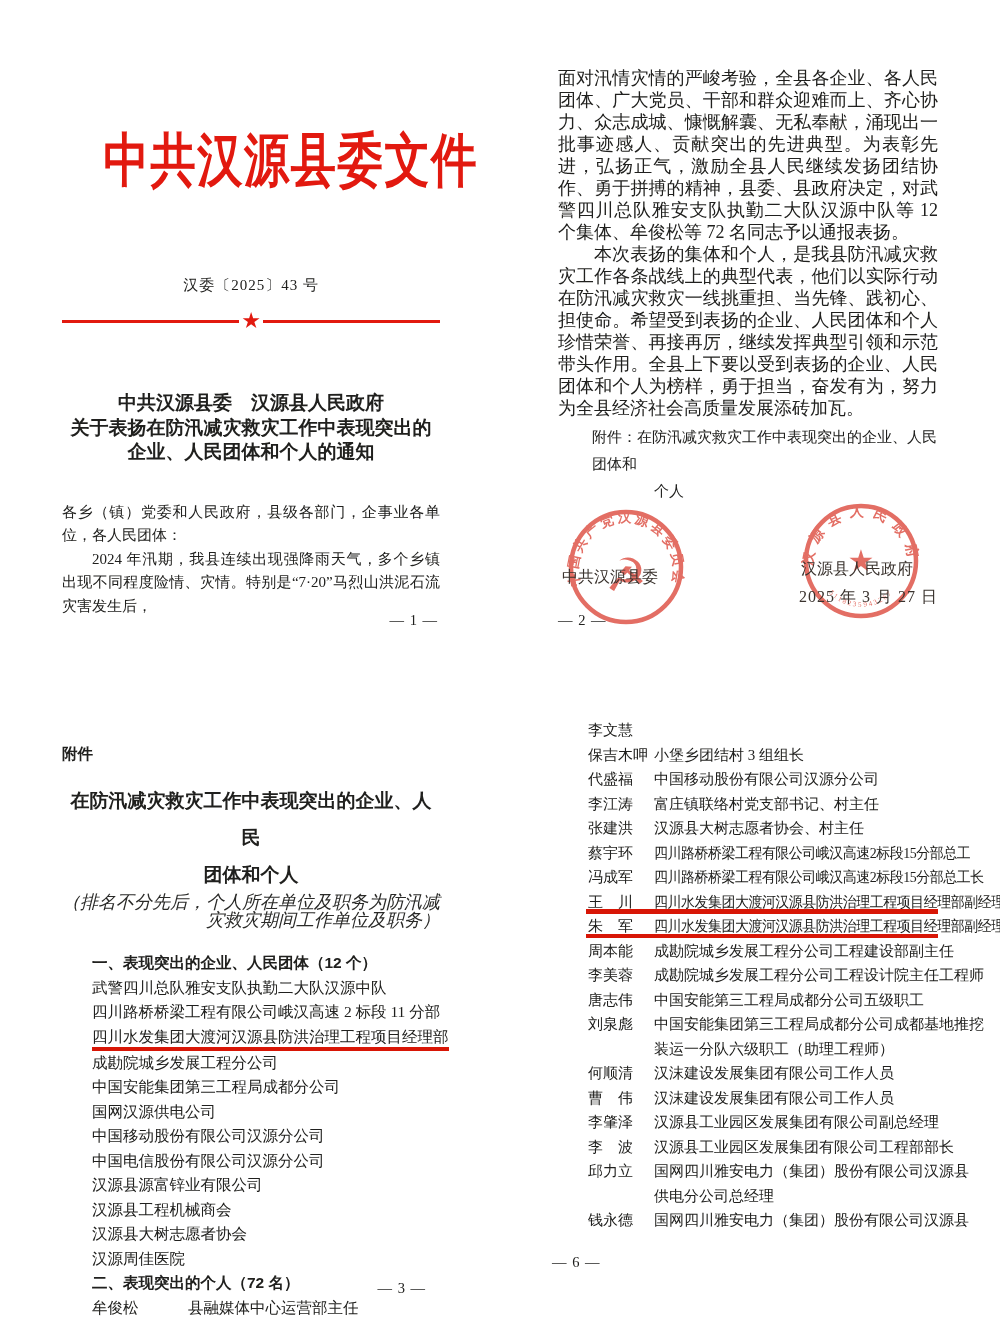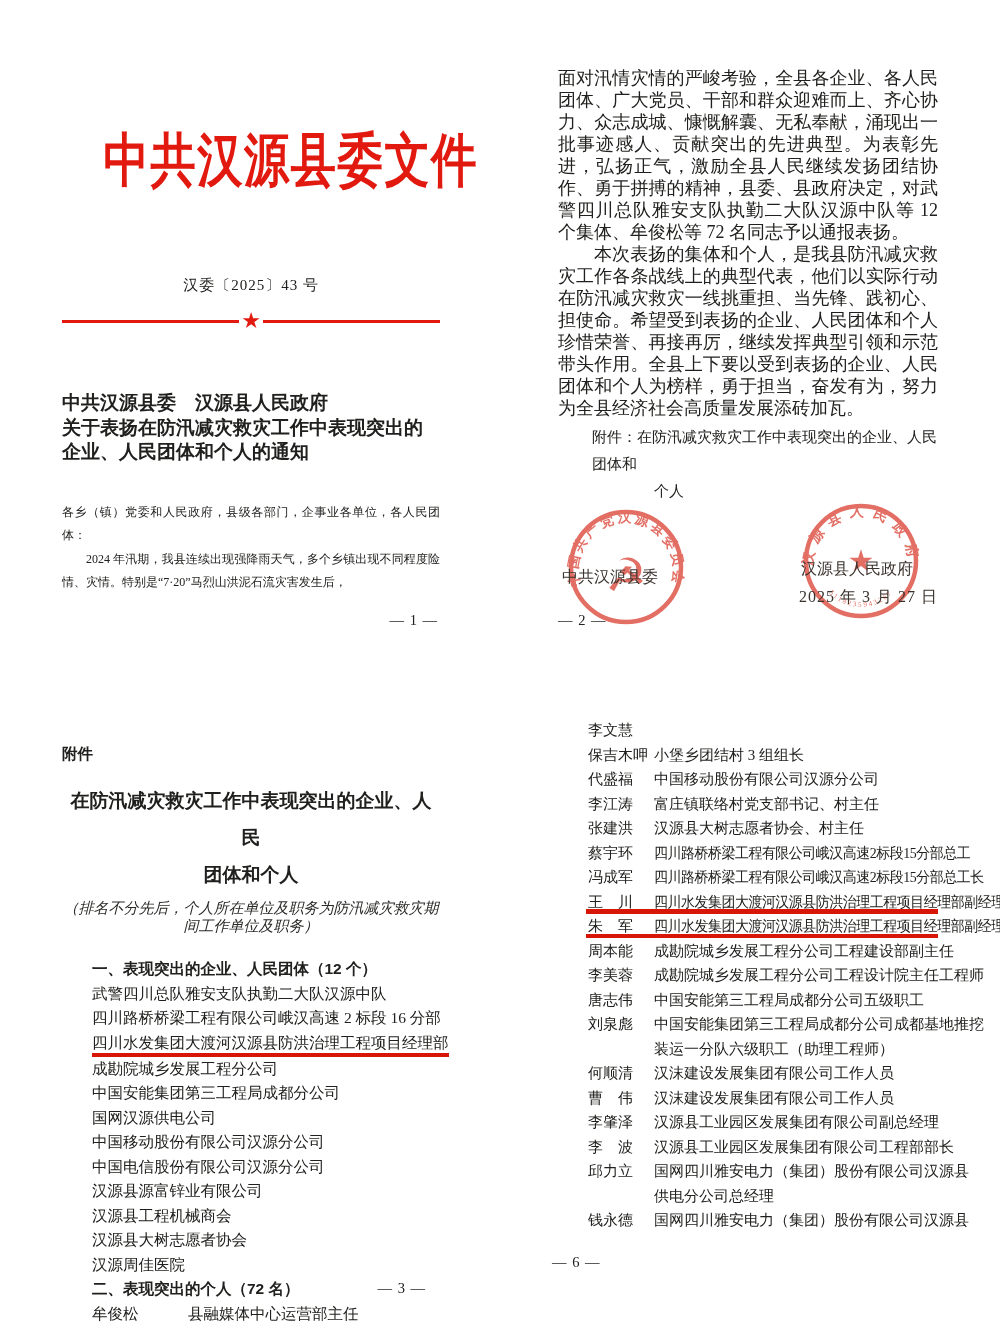--- a/index.html
+++ b/index.html
@@ -8,43 +8,43 @@
   .page { position:absolute; }
   
   #page1 { left:62px; top:55px; width:378px; height:580px; }
   .p1-header { margin-top:70px; text-align:center; color:#e2190f; font-weight:bold;
                font-size:58px; line-height:72px; white-space:nowrap; letter-spacing:2px;
                transform:scaleX(0.78); transform-origin:center; }
   .p1-docnum { margin-top:78px; text-align:center; font-size:15px; line-height:20px; letter-spacing:1px; }
   .p1-rule { margin-top:14px; display:flex; align-items:center; height:24px; }
   .p1-rule .bar { flex:1; height:3px; background:#e2190f; }
   .p1-rule .star { color:#e2190f; font-size:22px; line-height:22px; padding:0 2px; }
-  .p1-title { margin-top:58px; font-weight:bold; font-size:19px; line-height:24.5px; }
-  .p1-body { margin-top:36px; font-size:12px; line-height:23.5px; text-align:justify; }
+  .p1-title { margin-top:58px; text-align:center; font-weight:bold; font-size:19px; line-height:24.5px; }
+  .p1-body { margin-top:36px; font-size:15px; line-height:23.5px; text-align:justify; }
   .p1-body .indent { text-indent:2em; }
   
   #page2 { left:558px; top:55px; width:380px; height:580px; }
   .p2-body { padding-top:12px; font-size:18px; line-height:22px; text-align:justify; }
   .p2-body .indent { text-indent:2em; }
   .p2-attach { margin-top:5px; font-size:15px; line-height:27px; padding-left:34px; }
   .p2-attach-l2 { display:inline-block; margin-left:62px; }
   .p2-seals { position:relative; margin-top:2px; height:125px; }
   .seal { position:absolute; width:120px; height:120px; }
   .seal-left { left:8px; top:0; }
   .seal-right { left:243px; top:-6px; }
   .seal svg { position:absolute; left:0; top:0; opacity:0.82; }
   .seal-caption { position:absolute; font-size:16px; color:#3a332e; white-space:nowrap; z-index:2; }
   .cap-l1 { left:-4px; top:60px; }
   .cap-r1 { left:0px; top:58px; }
   .cap-r2 { left:-2px; top:86px; letter-spacing:1px; }
   
   #page3 { left:62px; top:730px; width:378px; height:565px; }
   .p3-attach { margin-top:14px; font-size:15.5px; font-weight:bold; }
   .p3-heading { margin-top:17px; text-align:center; font-weight:bold; font-size:19px; line-height:37px; }
-  .p3-note { margin-top:6px; text-align:center; font-size:15px; line-height:18px; font-style:italic; color:#2a2a28; }
+  .p3-note { text-align:right; font-size:18px; line-height:18px; font-style:italic; color:#2a2a28; }
   .p3-section { margin-top:22px; font-weight:bold; font-size:15.5px; line-height:24.5px;
                 font-family:"Liberation Sans","DejaVu Sans",sans-serif; padding-left:30px; }
   .p3-list { font-size:15.5px; line-height:24.5px; padding-left:30px; }
   .p3-list .org-item { white-space:nowrap; }
   .red-underline { display:inline-block; border-bottom:4.5px solid #d81606; line-height:20px; }
   .p3-person { padding-left:30px; font-size:15.5px; line-height:24.5px; display:flex; }
   .p3-person .nm { width:96px; flex:none; }
   
   #page6 { left:558px; top:704px; width:380px; height:565px; }
   .p6-list { padding:14px 0 0 30px; font-size:15px; line-height:24.5px; }
@@ -132,21 +132,21 @@
 <div class="page" id="page3">
   <div class="p3-attach">附件</div>
   <div class="p3-heading">
     <div>在防汛减灾救灾工作中表现突出的企业、人民</div>
     <div>团体和个人</div>
   </div>
   <div class="p3-note">（排名不分先后，个人所在单位及职务为防汛减灾救灾期间工作单位及职务）</div>
   <div class="p3-section">一、表现突出的企业、人民团体（12 个）</div>
   <div class="p3-list" id="org-list">
       <div class="org-item"><span>武警四川总队雅安支队执勤二大队汉源中队</span></div>
-      <div class="org-item"><span>四川路桥桥梁工程有限公司峨汉高速 2 标段 16 分部</span></div>
+      <div class="org-item"><span>四川路桥桥梁工程有限公司峨汉高速 2 标段 11 分部</span></div>
       <div class="org-item"><span class="red-underline">四川水发集团大渡河汉源县防洪治理工程项目经理部</span></div>
       <div class="org-item"><span>成勘院城乡发展工程分公司</span></div>
       <div class="org-item"><span>中国安能集团第三工程局成都分公司</span></div>
       <div class="org-item"><span>国网汉源供电公司</span></div>
       <div class="org-item"><span>中国移动股份有限公司汉源分公司</span></div>
       <div class="org-item"><span>中国电信股份有限公司汉源分公司</span></div>
       <div class="org-item"><span>汉源县源富锌业有限公司</span></div>
       <div class="org-item"><span>汉源县工程机械商会</span></div>
       <div class="org-item"><span>汉源县大树志愿者协会</span></div>
       <div class="org-item"><span>汉源周佳医院</span></div>

